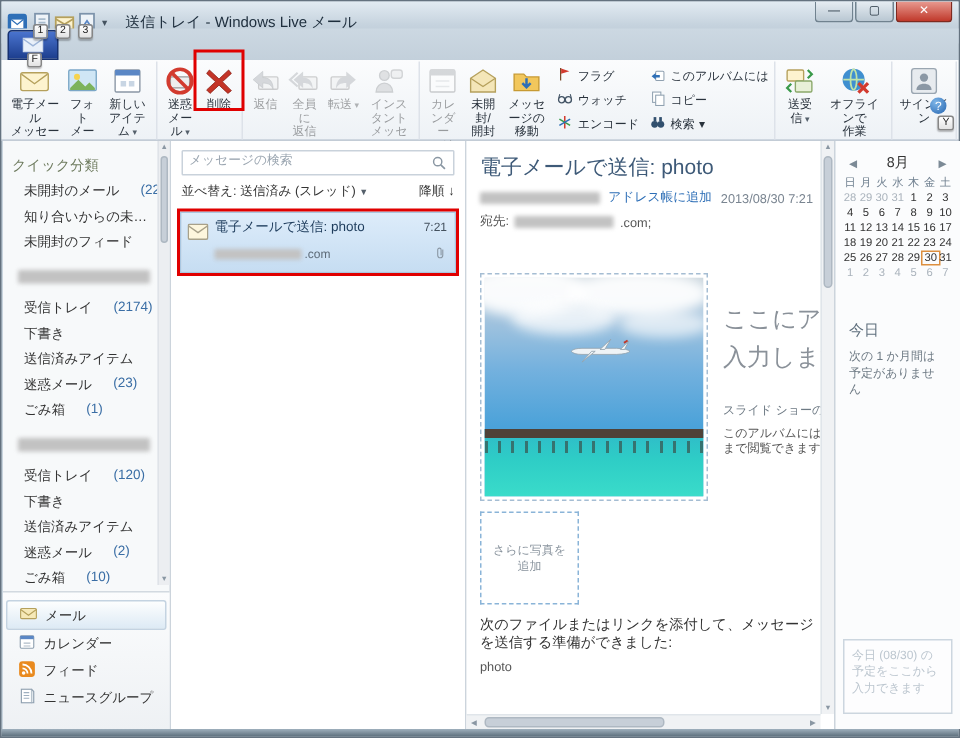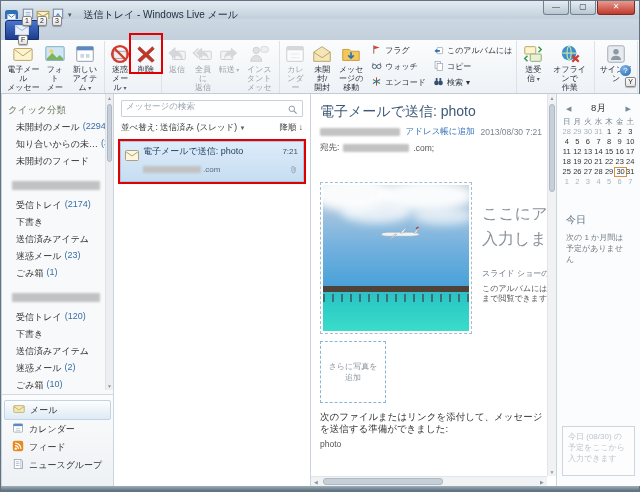--- a/index.html
+++ b/index.html
@@ -61,21 +61,21 @@
   .small-col{display:flex;flex-direction:column;gap:3px;}
   .rsmall{display:flex;align-items:center;gap:3px;font-size:8px;color:#29323c;white-space:nowrap;}
   .rsmall svg{width:11px;height:11px;}
   .rgroup-label{text-align:center;font-size:8px;color:#99a3ae;height:11px;line-height:11px;}
 
   
   .sidebar{position:absolute;left:1px;top:93px;width:112px;bottom:5px;background:#f7f9fa;
     border-right:1px solid #ccd4dc;}
   .folders{position:absolute;top:0;left:0;right:8px;bottom:96px;overflow:hidden;padding-top:7px;}
   .side-header{font-size:9.5px;color:#6e7b5e;padding:3px 6px 2px;white-space:nowrap;}
-  .side-item{font-size:9px;color:#333;padding:2px 4px 2px 14px;white-space:nowrap;display:flex;gap:3px;}
+  .side-item{font-size:9px;color:#333;padding:2px 4px 2px 14px;white-space:nowrap;display:flex;gap:14px;}
   .side-item .cnt{color:#3a6ea5;}
   .side-account{padding:6px 4px 3px 10px;}
   .redacted{display:inline-block;background:#c2c2c2;border-radius:1px;filter:blur(1.3px);}
   .side-scroll{position:absolute;top:0;right:0;width:8px;bottom:96px;background:#eceef1;border-left:1px solid #dfe3e8;}
   .sthumb{position:absolute;left:1px;right:1px;border-radius:3px;background:#c7cfd8;border:1px solid #aeb8c2;}
   .sarrow{position:absolute;left:0;right:0;font-size:5px;color:#8a97a3;text-align:center;line-height:8px;}
   .nav{position:absolute;left:0;right:0;bottom:0;height:92px;border-top:1px solid #d2d9e0;
     background:linear-gradient(#fbfcfd,#eef1f4);padding-top:5px;}
   .nav-item{display:flex;align-items:center;gap:5px;font-size:9px;color:#333;padding:2px 8px;margin:0 2px;}
   .nav-item.active{background:linear-gradient(#fdfefe,#ddeaf5);border:1px solid #c4d3e1;border-radius:2px;}

